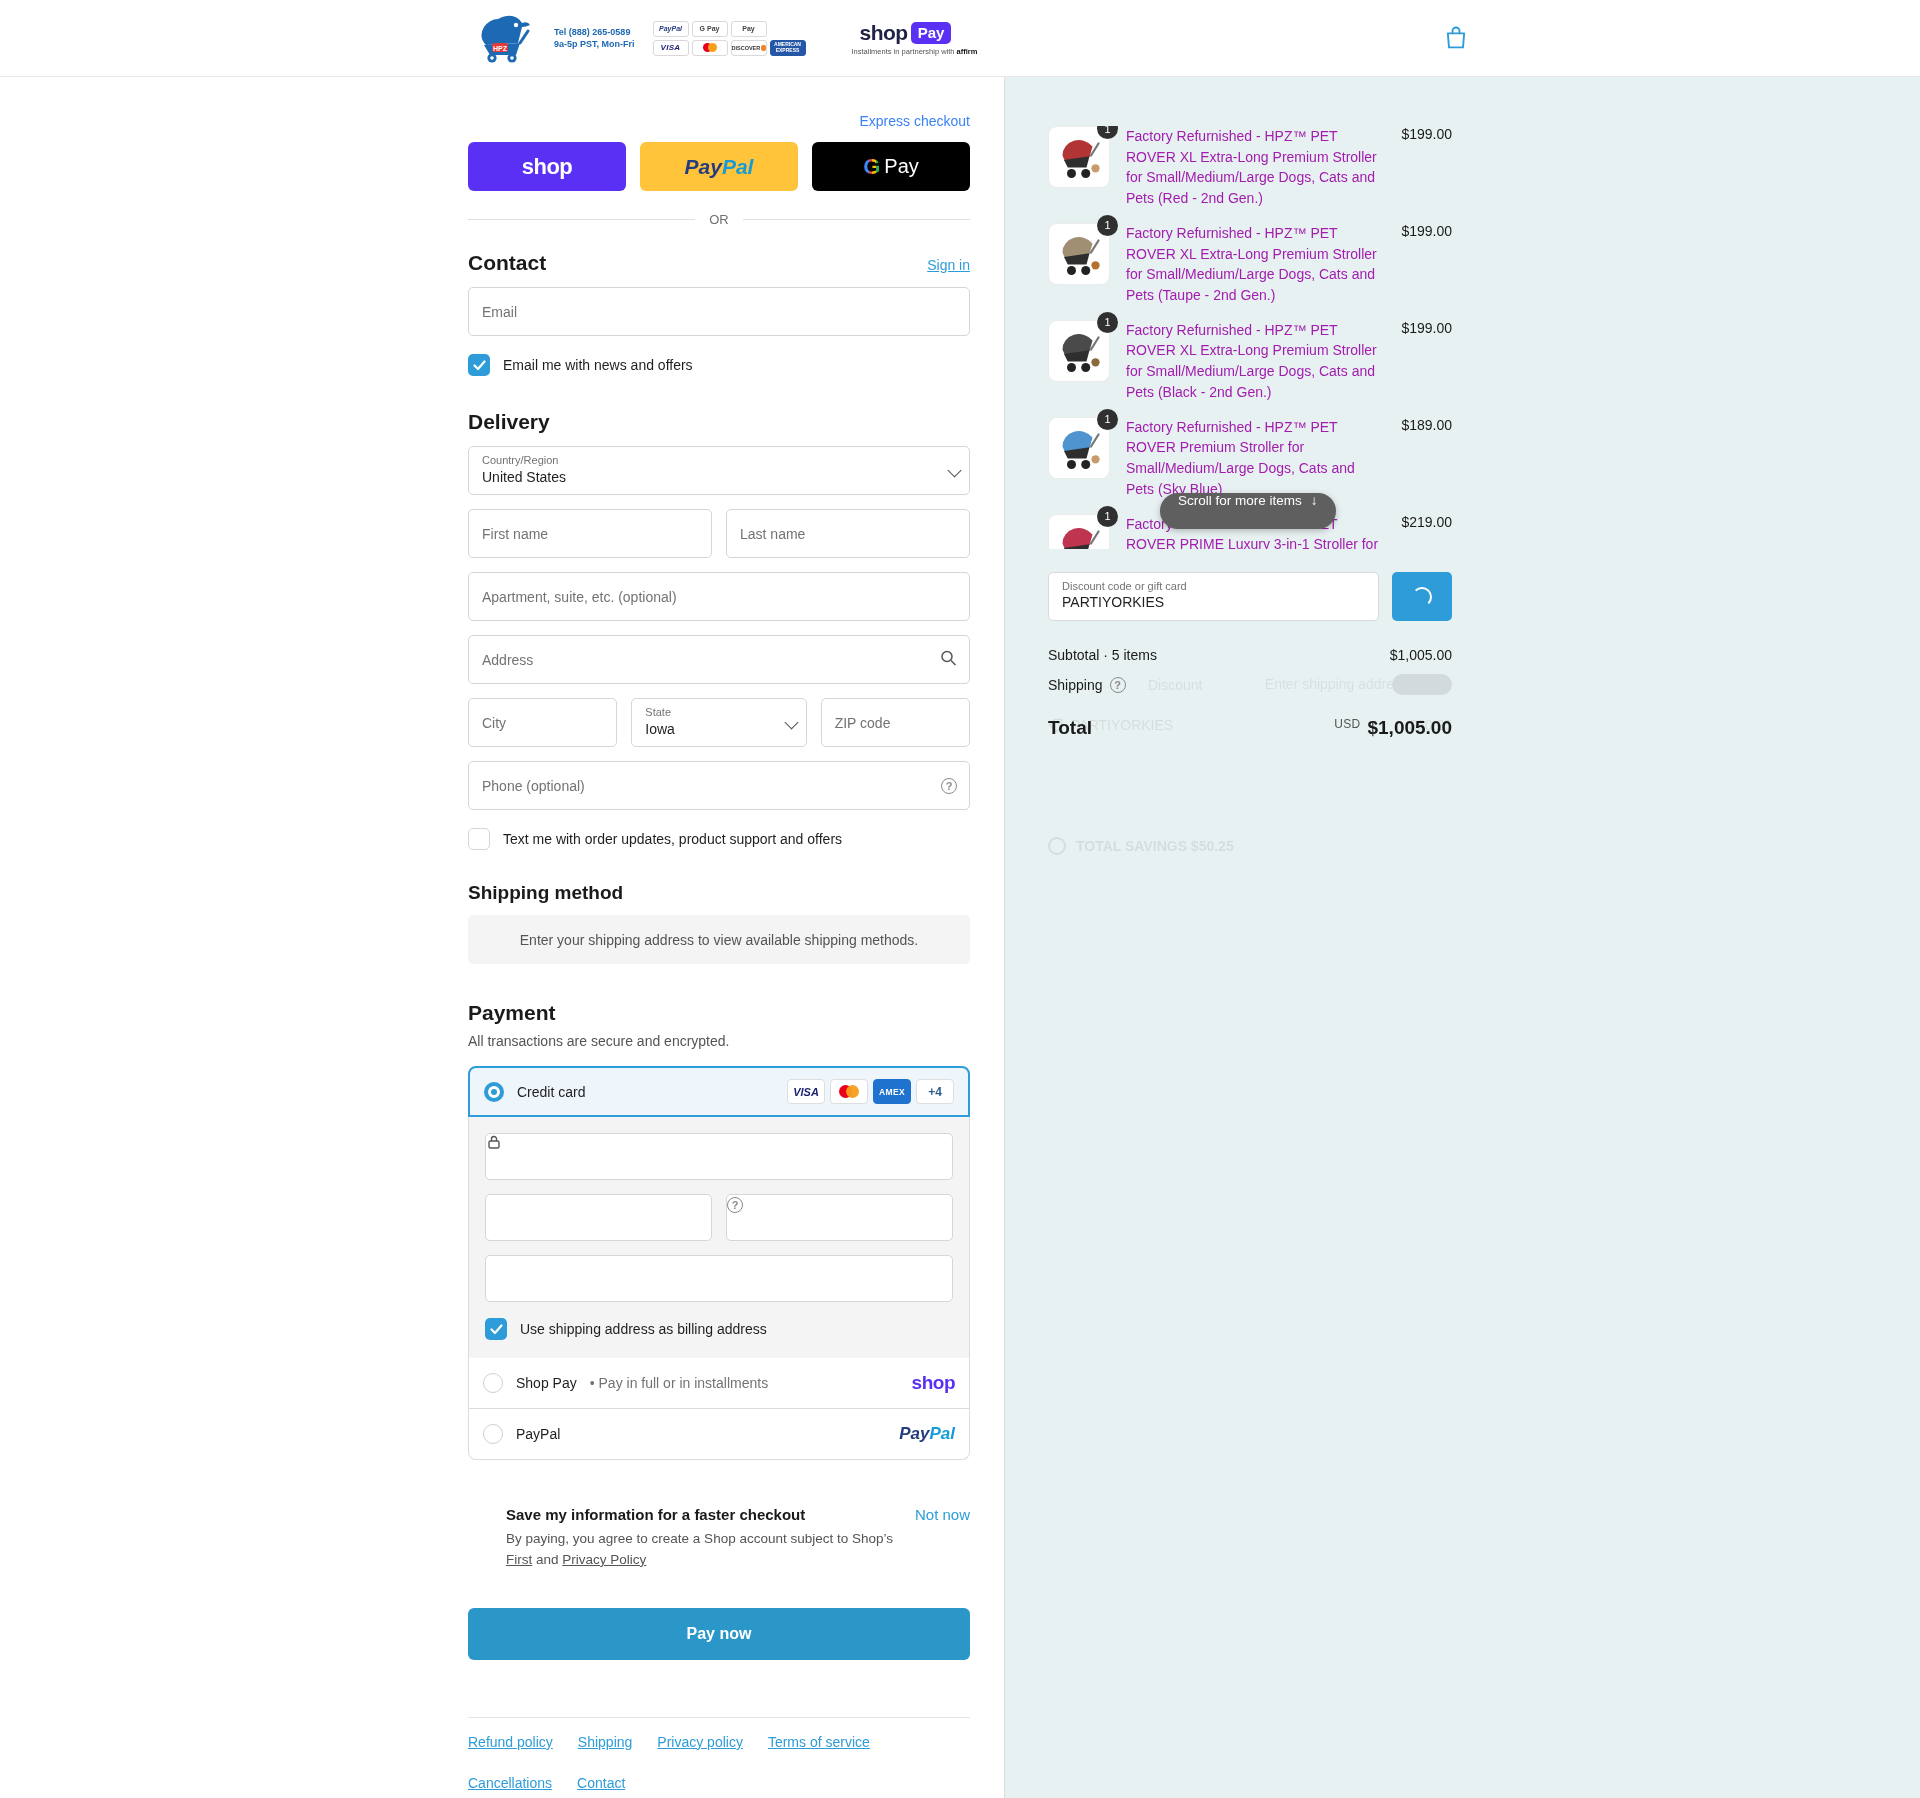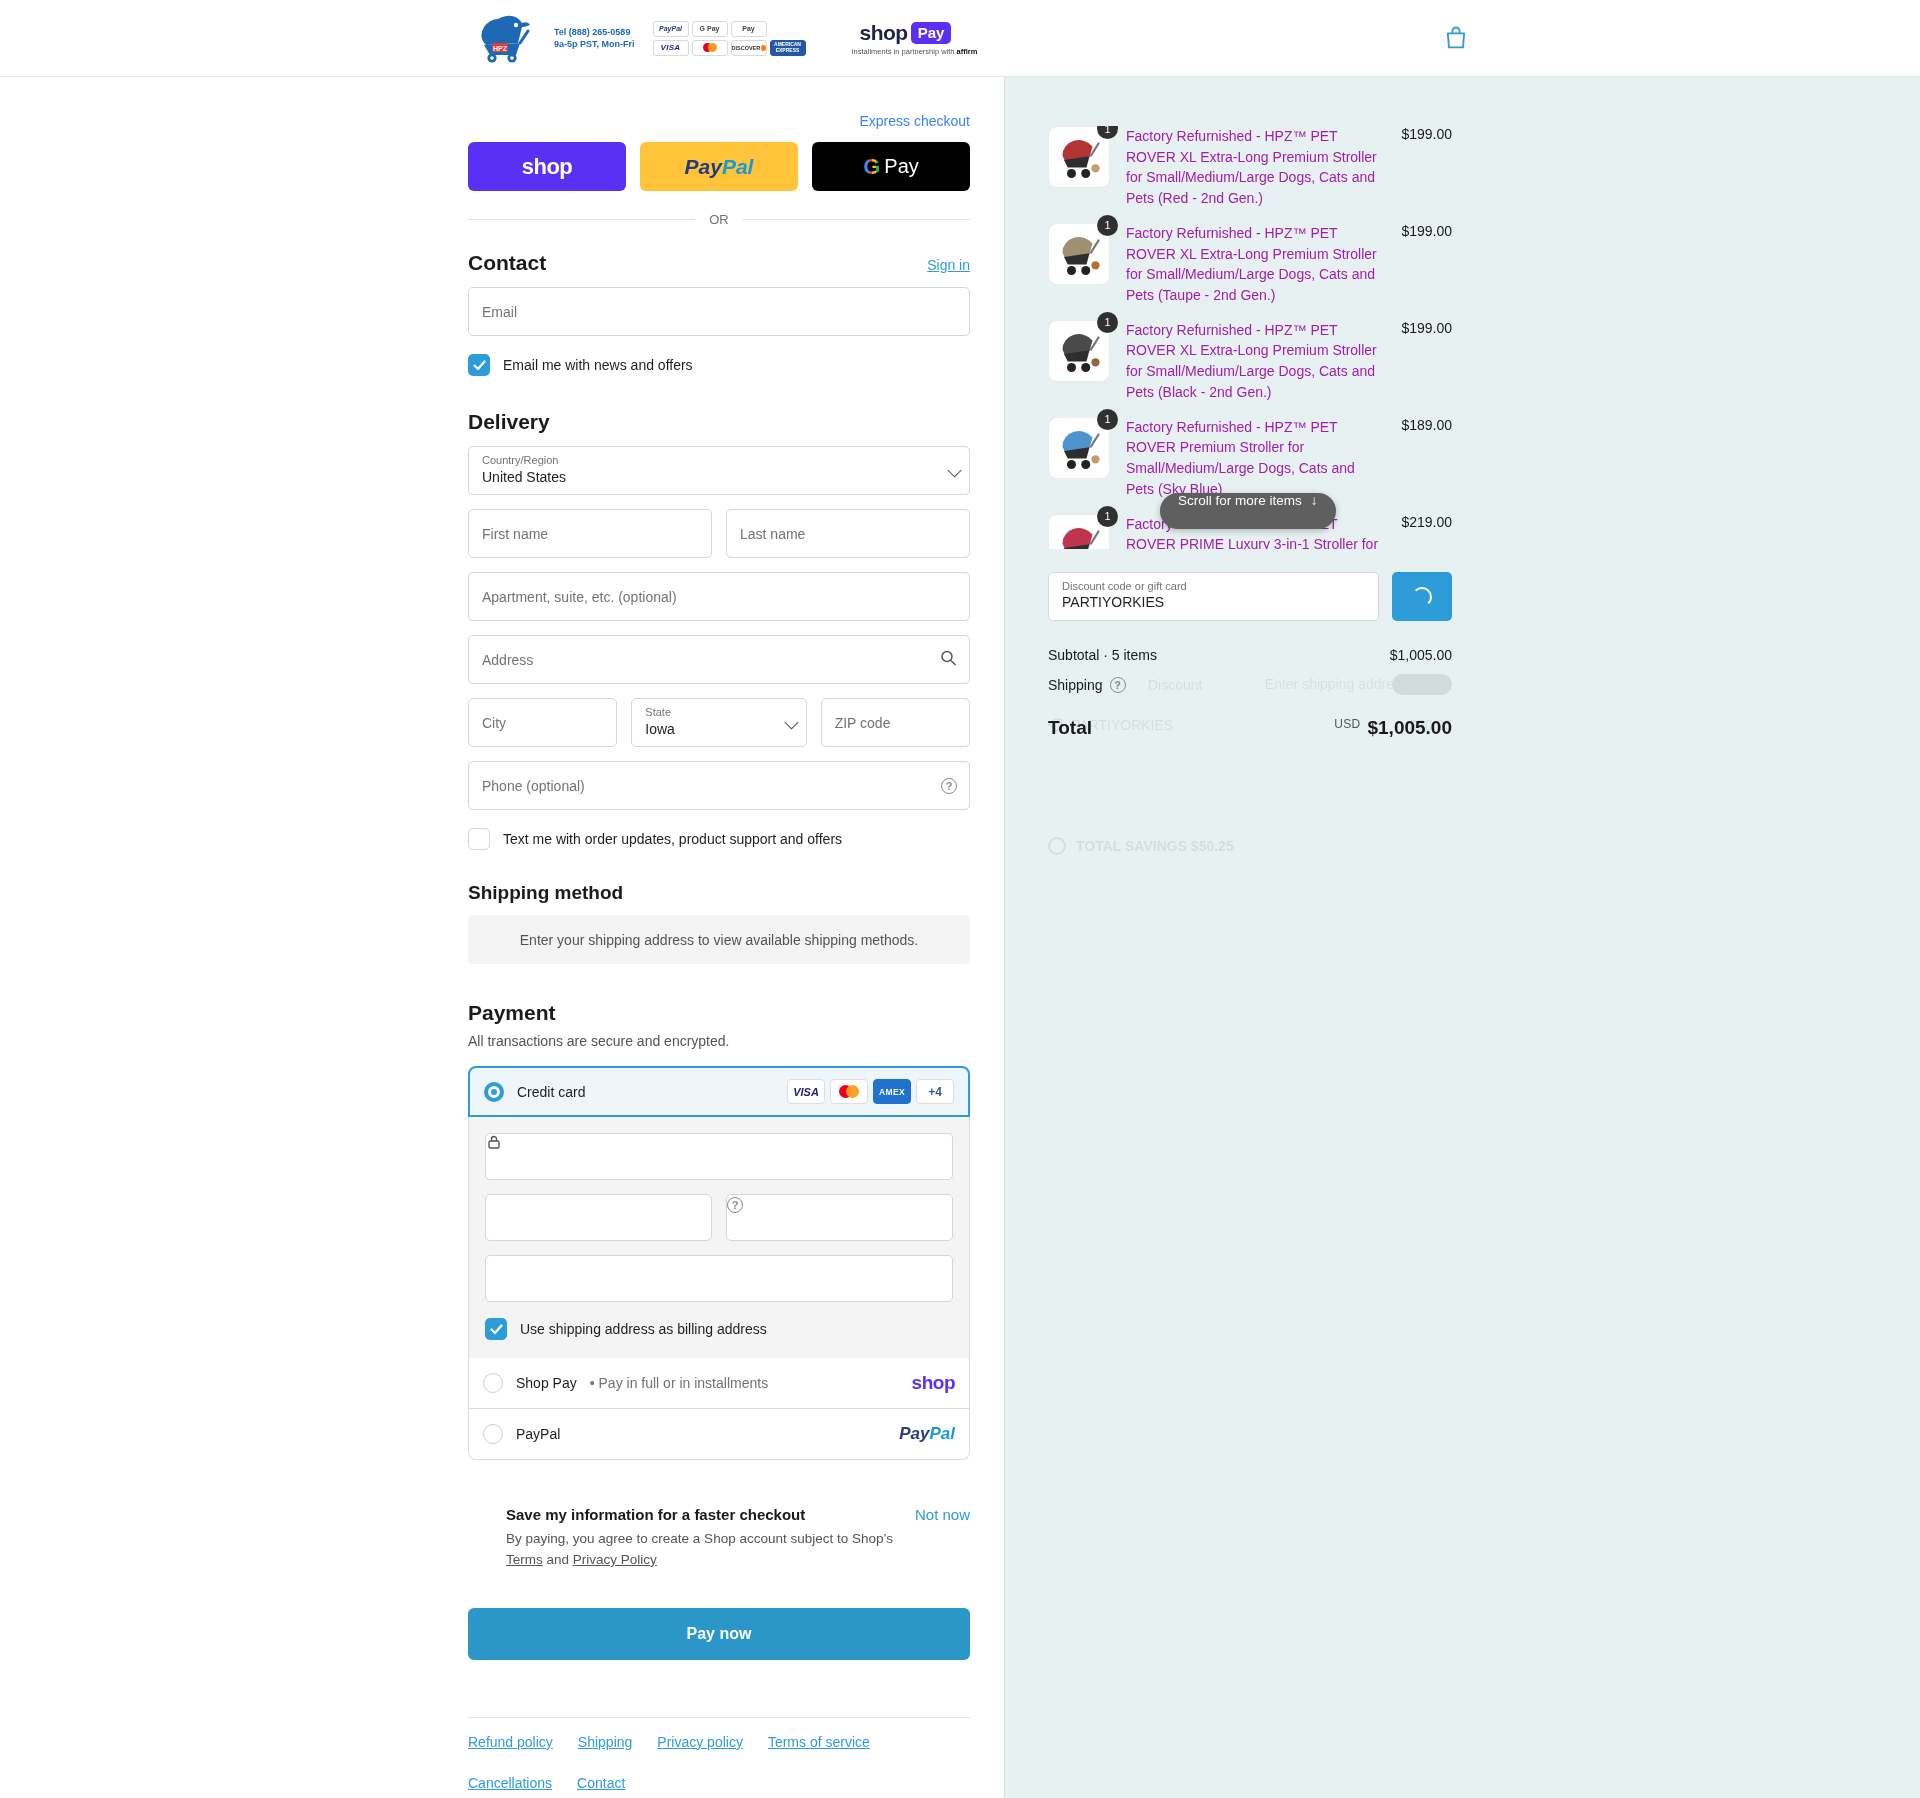--- a/index.html
+++ b/index.html
@@ -376,21 +376,21 @@
             <span class="p1">Pay</span><span class="p2">Pal</span>
           </span>
         </div>
       </div>
 
       
       <div class="save-wrap">
         <div class="save-left">
           <div class="save-title">Save my information for a faster checkout</div>
           <div class="save-body">
-            <span>By paying, you agree to create a Shop account subject to Shop’s </span><a>Terms</a><span> and </span><a>Privacy Policy</a>
+            <span>By paying, you agree to create a Shop account subject to Shop’s </span><a>First</a><span> and </span><a>Privacy Policy</a>
           </div>
         </div>
         <span class="notnow">Not now</span>
       </div>
 
       <button class="paynow">Pay now</button>
 
       <div class="foot">
         <a class="link">Refund policy</a>
         <a class="link">Shipping</a>

